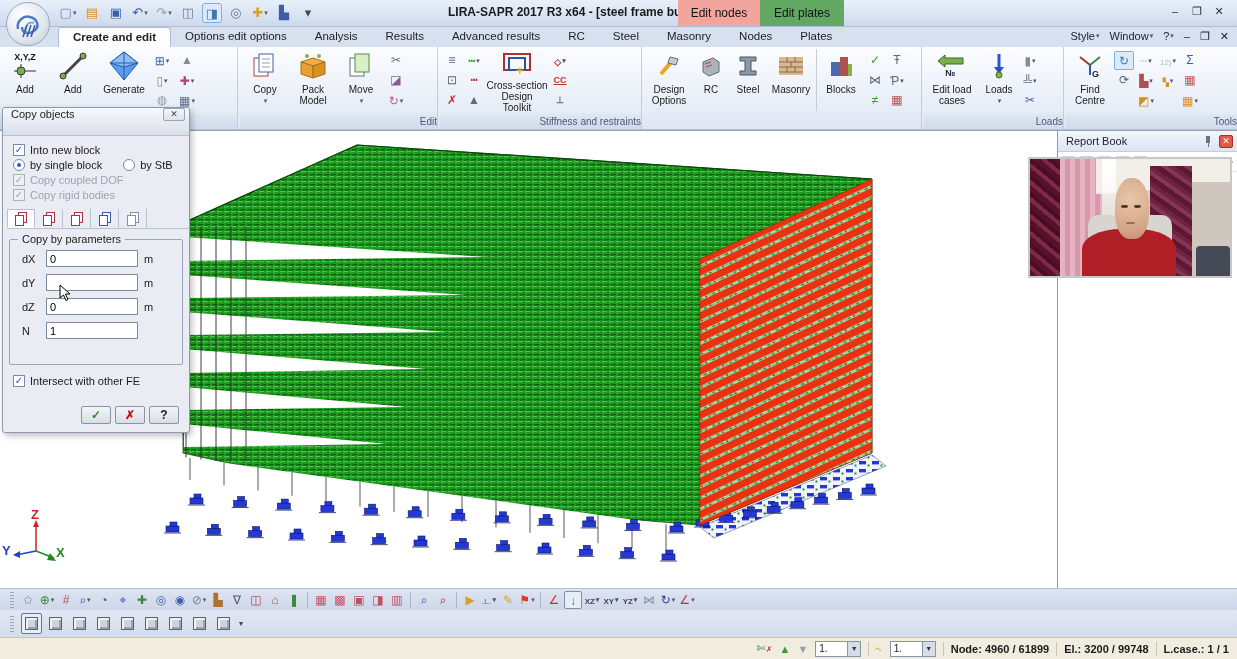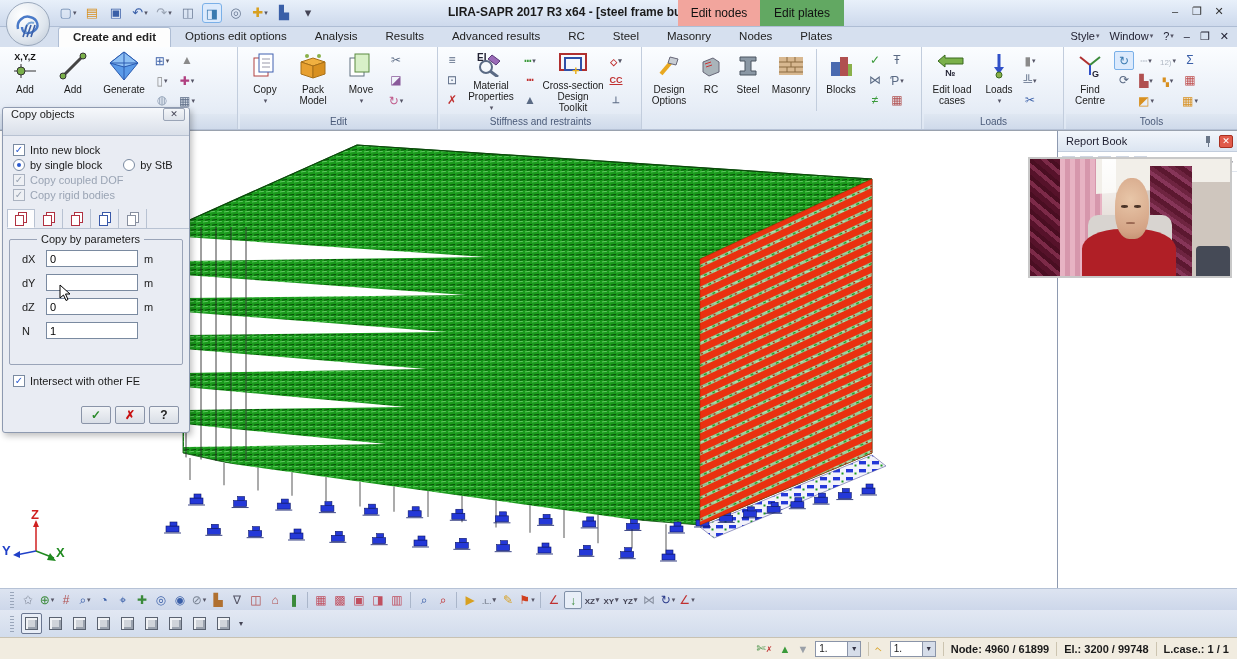--- a/index.html
+++ b/index.html
@@ -34,21 +34,21 @@
   .rtab.sel { background:#fdfdfd; border:1px solid #aebdd4; border-bottom:none;
     border-radius:3px 3px 0 0; font-weight:bold; }
   #tabrow-right { position:absolute; right:8px; top:3px; display:flex; gap:10px; font-size:11px; color:#223; }
 
   
   #ribbon { position:absolute; left:0; top:47px; width:1237px; height:83px;
     background:linear-gradient(#fbfdff,#e8eef7 70%,#dde6f2); border-bottom:1px solid #b6c2d6; }
   .rgroup { position:absolute; top:0; height:82px; border-right:1px solid #c2cddd; }
   .rgroup .glabel { position:absolute; left:0; right:0; bottom:0; height:15px;
     background:linear-gradient(#dfe7f2,#cfdaea); font-size:10px; color:#4a5a78;
-    text-align:center; line-height:15px; }
+    text-align:right; line-height:15px; }
   .gbody { position:absolute; left:2px; top:2px; right:2px; bottom:16px;
     display:flex; align-items:flex-start; gap:2px; }
   .bigbtn { width:46px; height:64px; display:flex; flex-direction:column; align-items:center;
     font-size:10px; color:#1a1a1a; text-align:center; line-height:11px; border-radius:3px; }
   .bigbtn .bicon { width:32px; height:32px; margin:1px 0 2px 0; display:flex;
     align-items:center; justify-content:center; font-size:22px; }
   .smallcol { display:flex; flex-direction:column; gap:1px; padding-top:2px; }
   .sicon { width:20px; height:19px; font-size:12px; line-height:19px; text-align:center;
     border-radius:2px; }
   .sicon.sel { border:1px solid #7ab0e8; background:#dceafc; }
@@ -128,21 +128,21 @@
     border-bottom:1px solid #b8c2d2; }
   .dtab { width:28px; height:19px; border-right:1px solid #b8c2d2;
     display:flex; align-items:center; justify-content:center; }
   .dtab.sel { background:#fdfdfe; border:1px solid #b8c2d2; border-bottom:1px solid #fdfdfe; }
   .mcp { width:9px; height:11px; border:1px solid #b03040; background:#fff;
     box-shadow:3px -3px 0 -1px #fff, 3px -3px 0 0 #b03040; margin:3px 3px 0 0; }
   .mcp.blue { border-color:#3858a8; box-shadow:3px -3px 0 -1px #fff, 3px -3px 0 0 #3858a8; }
   .mcp.gray { border-color:#8890a0; box-shadow:3px -3px 0 -1px #fff, 3px -3px 0 0 #8890a0; }
   #dlg-group { position:relative; margin:10px 6px 0 6px; border:1px solid #9aa4b8;
     border-radius:2px; padding:10px 6px 8px 6px; height:126px; }
-  #dlg-group-label { position:absolute; left:8px; top:-7px; background:#e9ecf3; padding:0 4px;margin-left:19px; }
+  #dlg-group-label { position:absolute; left:8px; top:-7px; background:#e9ecf3; padding:0 4px; }
   .prow { display:flex; align-items:center; gap:6px; margin:0 0 7px 6px; }
   .prow .pl { width:18px; font-size:11px; color:#222; }
   .prow input { width:92px; height:17px; border:1px solid #7a8aa0; font-size:11px;
     padding:0 3px; font-family:"Liberation Sans",sans-serif; }
   .prow .pu { font-size:11px; color:#222; }
   #dlg-buttons { position:absolute; right:10px; bottom:8px; display:flex; gap:4px; }
   .dbtn { width:30px; height:18px; border:1px solid #8a94a8; border-radius:2px;
     background:linear-gradient(#f2f4f7,#d9dee6); font-size:12px; font-weight:bold;
     text-align:center; line-height:16px; }
   #dbtn-ok { color:#2a8a2a; } #dbtn-cancel { color:#c81010; } #dbtn-help { color:#222; }
@@ -331,31 +331,20 @@
     <div class="glabel">Edit</div>
   </div>
 
   <div class="rgroup" style="left:440px;width:202px;">
     <div class="gbody">
       <div class="smallcol">
           <div class="sicon" style="color: rgb(90, 106, 132);">≡</div>
           <div class="sicon" style="color: rgb(90, 106, 132);">⊡</div>
           <div class="sicon" style="color: rgb(192, 48, 48);">✗</div>
         </div>
-      <div class="bigbtn dd" style="width:54px">
-        <div class="bicon">
-          <svg width="30" height="26" viewBox="0 0 30 26">
-              <text x="1" y="10" font-size="10" font-weight="bold" fill="#223">EI</text>
-              <circle cx="10" cy="16" r="6" fill="none" stroke="#5a6a84" stroke-width="2"></circle>
-              <line x1="14" y1="20" x2="22" y2="26" stroke="#5a6a84" stroke-width="3"></line>
-              <path d="M16 4 l8 6 -4 4 -8 -6 z" fill="#9a6ab8" stroke="#5a3a78"></path>
-            </svg>
-        </div>
-        <span>Material Properties</span>
-      </div>
       <div class="smallcol">
           <div class="sicon dd" style="color: rgb(58, 154, 58);">┅</div>
           <div class="sicon" style="color: rgb(192, 48, 48);">┅</div>
           <div class="sicon" style="color: rgb(90, 106, 132);">▲</div>
         </div>
       <div class="bigbtn" style="width:62px">
         <div class="bicon">
           <svg width="32" height="26" viewBox="0 0 32 26">
               <rect x="3" y="3" width="26" height="16" fill="none" stroke="#b03030" stroke-width="2"></rect>
               <rect x="8" y="7" width="16" height="12" fill="none" stroke="#3050a8" stroke-width="2"></rect>

